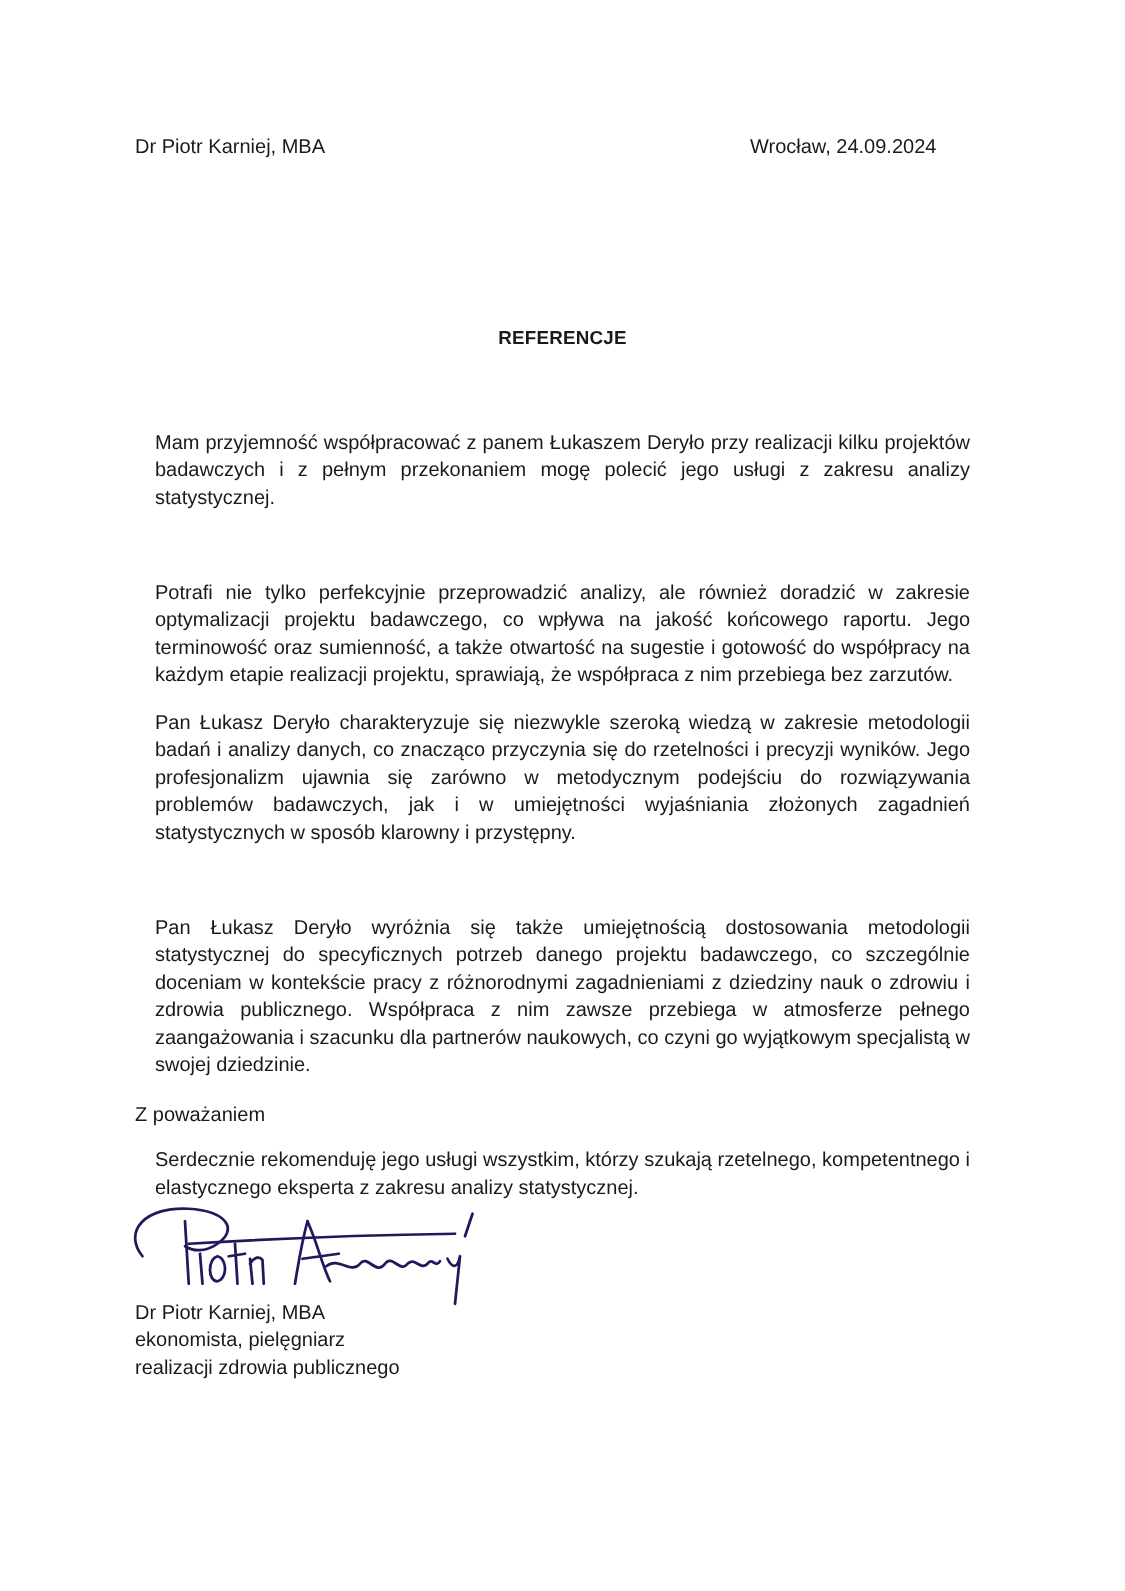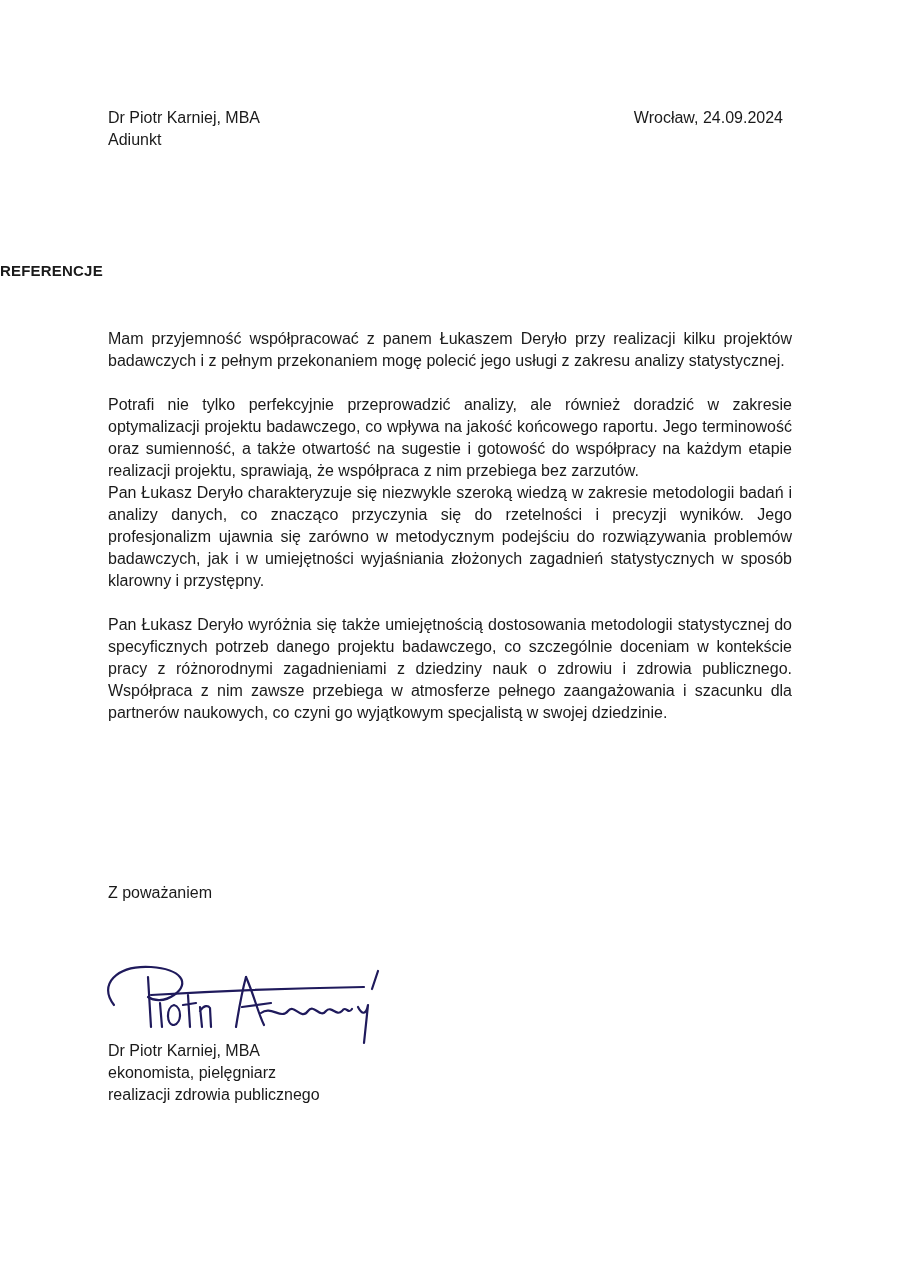--- a/index.html
+++ b/index.html
@@ -1,52 +1,52 @@
 <!DOCTYPE html>
 <html><head>
   <meta charset="utf-8">
   <style>
     html, body { margin: 0; padding: 0; background: #ffffff; }
     body { width: 900px; height: 1273px; position: relative; overflow: hidden;
       font-family: "Liberation Sans", sans-serif; color: #1a1a1a; }
     .page { position: absolute; left: 0; top: 0; width: 900px; height: 1016px; }
     .sender { position: absolute; left: 108px; top: 107px; font-size: 16px; line-height: 22px; }
     .sender div { white-space: nowrap; }
-    .place-date { position: absolute; left: 600px; width: 183px; text-align: right; top: 107px; font-size: 16px; line-height: 22px; white-space: nowrap; }
-    .title { position: absolute; left: 0; width: 900px; top: 262px; font-weight: bold; font-size: 15px; letter-spacing: 0.2px; }
+    .place-date { position: absolute; left: 600px; width: 183px; text-align: left; top: 107px; font-size: 16px; line-height: 22px; white-space: nowrap; }
+    .title { position: absolute; left: 0; width: 900px; top: 262px; text-align: center; font-weight: bold; font-size: 15px; letter-spacing: 0.2px; }
     .body-text { position: absolute; left: 108px; width: 684px; top: 328px; font-size: 16px; line-height: 22px; }
-    .body-text p { margin: 0; text-align: justify; text-align-last: left; }
+    .body-text p { margin: 16px; text-align: justify; text-align-last: left; }
     .gap { height: 22px; }
     .closing { position: absolute; left: 108px; top: 882px; font-size: 16px; line-height: 22px; text-align: center; }
     .signature { position: absolute; left: 96px; top: 955px; width: 300px; height: 95px; }
     .signer { position: absolute; left: 108px; top: 1040px; font-size: 16px; line-height: 22px; }
     .signer div { white-space: nowrap; }
   </style>
 </head>
 <body>
 
 <div class="page">
 
   <div class="sender">
     <div>Dr Piotr Karniej, MBA</div>
-    <div>Adiunkt</div>
   </div>
 
   <div class="place-date">Wrocław, 24.09.2024</div>
 
   <div class="title">REFERENCJE</div>
 
   <div class="body-text">
     <p>Mam przyjemność współpracować z panem Łukaszem Deryło przy realizacji kilku projektów badawczych i z pełnym przekonaniem mogę polecić jego usługi z zakresu analizy statystycznej.</p>
     <div class="gap"></div>
     <p>Potrafi nie tylko perfekcyjnie przeprowadzić analizy, ale również doradzić w zakresie optymalizacji projektu badawczego, co wpływa na jakość końcowego raportu. Jego terminowość oraz sumienność, a także otwartość na sugestie i gotowość do współpracy na każdym etapie realizacji projektu, sprawiają, że współpraca z nim przebiega bez zarzutów.</p>
     <p>Pan Łukasz Deryło charakteryzuje się niezwykle szeroką wiedzą w zakresie metodologii badań i analizy danych, co znacząco przyczynia się do rzetelności i precyzji wyników. Jego profesjonalizm ujawnia się zarówno w metodycznym podejściu do rozwiązywania problemów badawczych, jak i w umiejętności wyjaśniania złożonych zagadnień statystycznych w sposób klarowny i przystępny.</p>
     <div class="gap"></div>
     <p>Pan Łukasz Deryło wyróżnia się także umiejętnością dostosowania metodologii statystycznej do specyficznych potrzeb danego projektu badawczego, co szczególnie doceniam w kontekście pracy z różnorodnymi zagadnieniami z dziedziny nauk o zdrowiu i zdrowia publicznego. Współpraca z nim zawsze przebiega w atmosferze pełnego zaangażowania i szacunku dla partnerów naukowych, co czyni go wyjątkowym specjalistą w swojej dziedzinie.</p>
     <div class="gap"></div>
+    <p>Serdecznie rekomenduję jego usługi wszystkim, którzy szukają rzetelnego, kompetentnego i elastycznego eksperta z zakresu analizy statystycznej.</p>
   </div>
 
   <div class="closing">Z poważaniem</div>
 
   <svg class="signature" viewBox="0 0 300 95" fill="none" stroke="#1f1a5c" stroke-width="2.2" stroke-linecap="round" stroke-linejoin="round">
 
     <path d="M18 50 C 2 30, 20 10, 55 12 C 85 14, 95 28, 78 40 C 68 47, 58 46, 52 42"></path>
 
     <path d="M52 22 L 55 72"></path>
 

